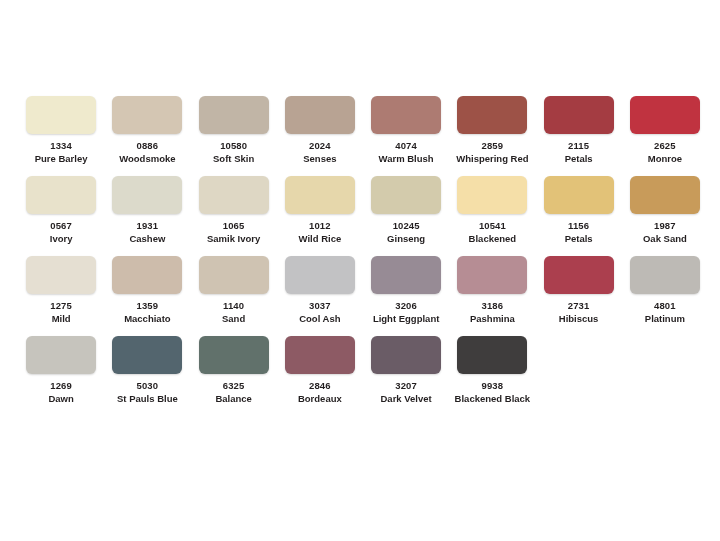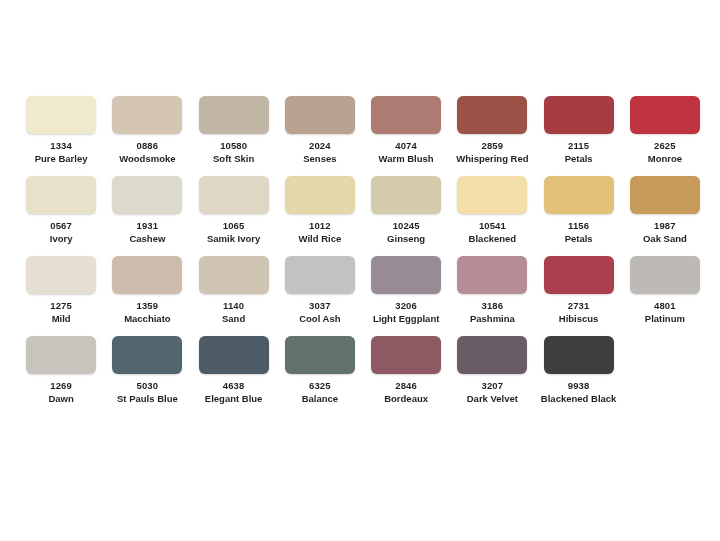--- a/index.html
+++ b/index.html
@@ -192,25 +192,20 @@
         <div class="swatch-chip" style="background-color: rgb(198, 196, 189);"></div>
         <div class="swatch-code">1269</div>
         <div class="swatch-name">Dawn</div>
       </div>
       <div class="swatch-cell">
         <div class="swatch-chip" style="background-color: rgb(83, 101, 110);"></div>
         <div class="swatch-code">5030</div>
         <div class="swatch-name">St Pauls Blue</div>
       </div>
       <div class="swatch-cell">
-        <div class="swatch-chip" style="background-color: rgb(77, 91, 102);"></div>
-        <div class="swatch-code">4638</div>
-        <div class="swatch-name">Elegant Blue</div>
-      </div>
-      <div class="swatch-cell">
         <div class="swatch-chip" style="background-color: rgb(97, 113, 107);"></div>
         <div class="swatch-code">6325</div>
         <div class="swatch-name">Balance</div>
       </div>
       <div class="swatch-cell">
         <div class="swatch-chip" style="background-color: rgb(141, 90, 100);"></div>
         <div class="swatch-code">2846</div>
         <div class="swatch-name">Bordeaux</div>
       </div>
       <div class="swatch-cell">

